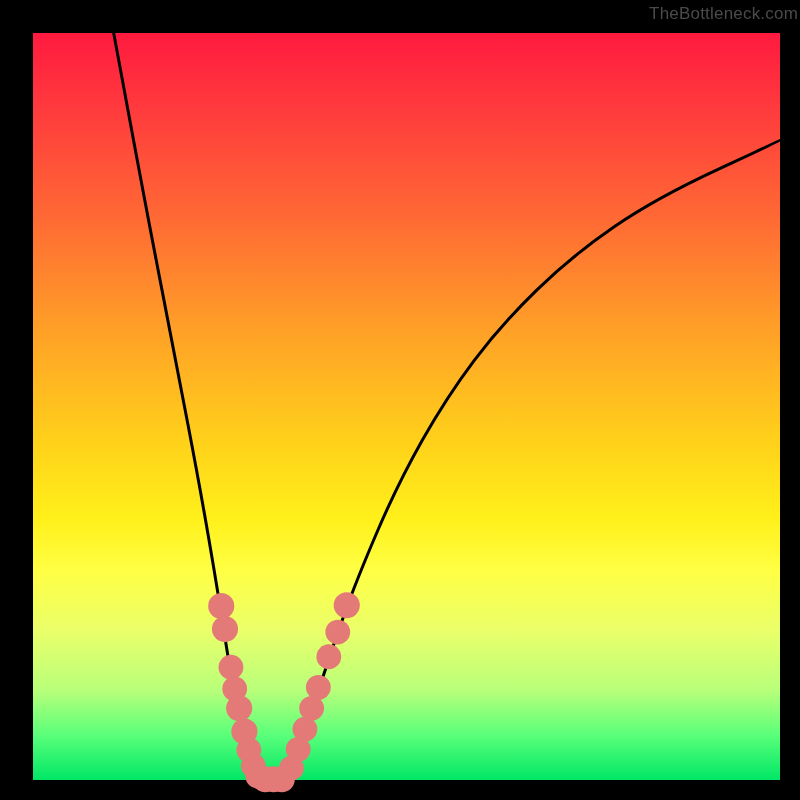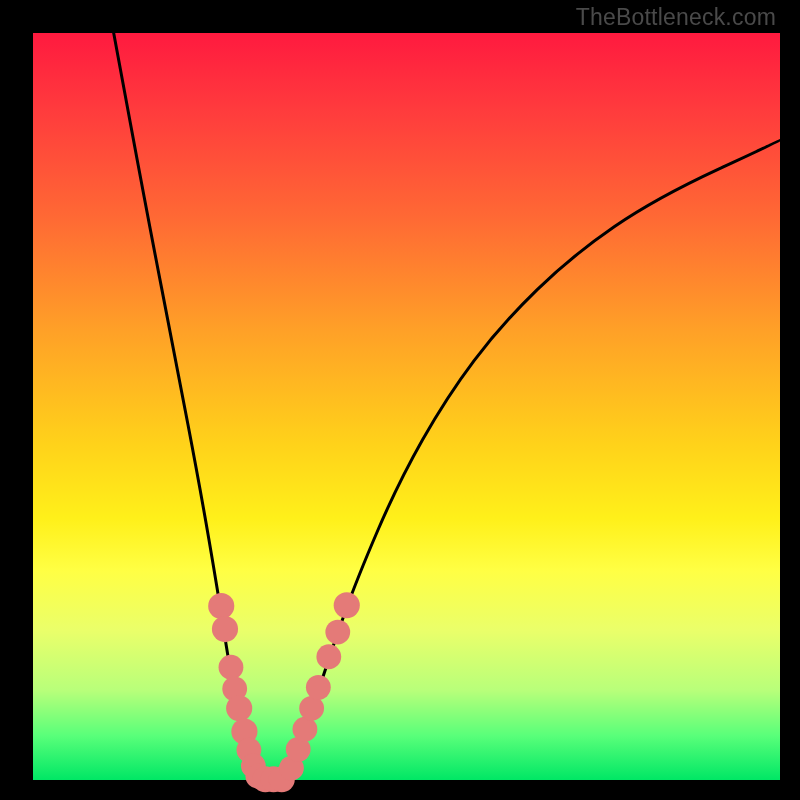--- a/index.html
+++ b/index.html
@@ -34,23 +34,23 @@
       #ffff44 72%,
       #eaff6a 80%,
       #b8ff7a 88%,
       #5aff7a 94%,
       #00e765 100%
     );
   }
   .watermark {
     position: absolute;
     top: 4px;
-    right: 24px;
+    right: 2px;
     color: #4a4a4a;
-    font-size: 23px;
+    font-size: 17px;
     font-weight: 400;
     letter-spacing: 0.2px;
     user-select: none;
   }
   svg.curve {
     position: absolute;
     left: 0; top: 0;
     width: 747px; height: 747px;
     overflow: visible;
   }

